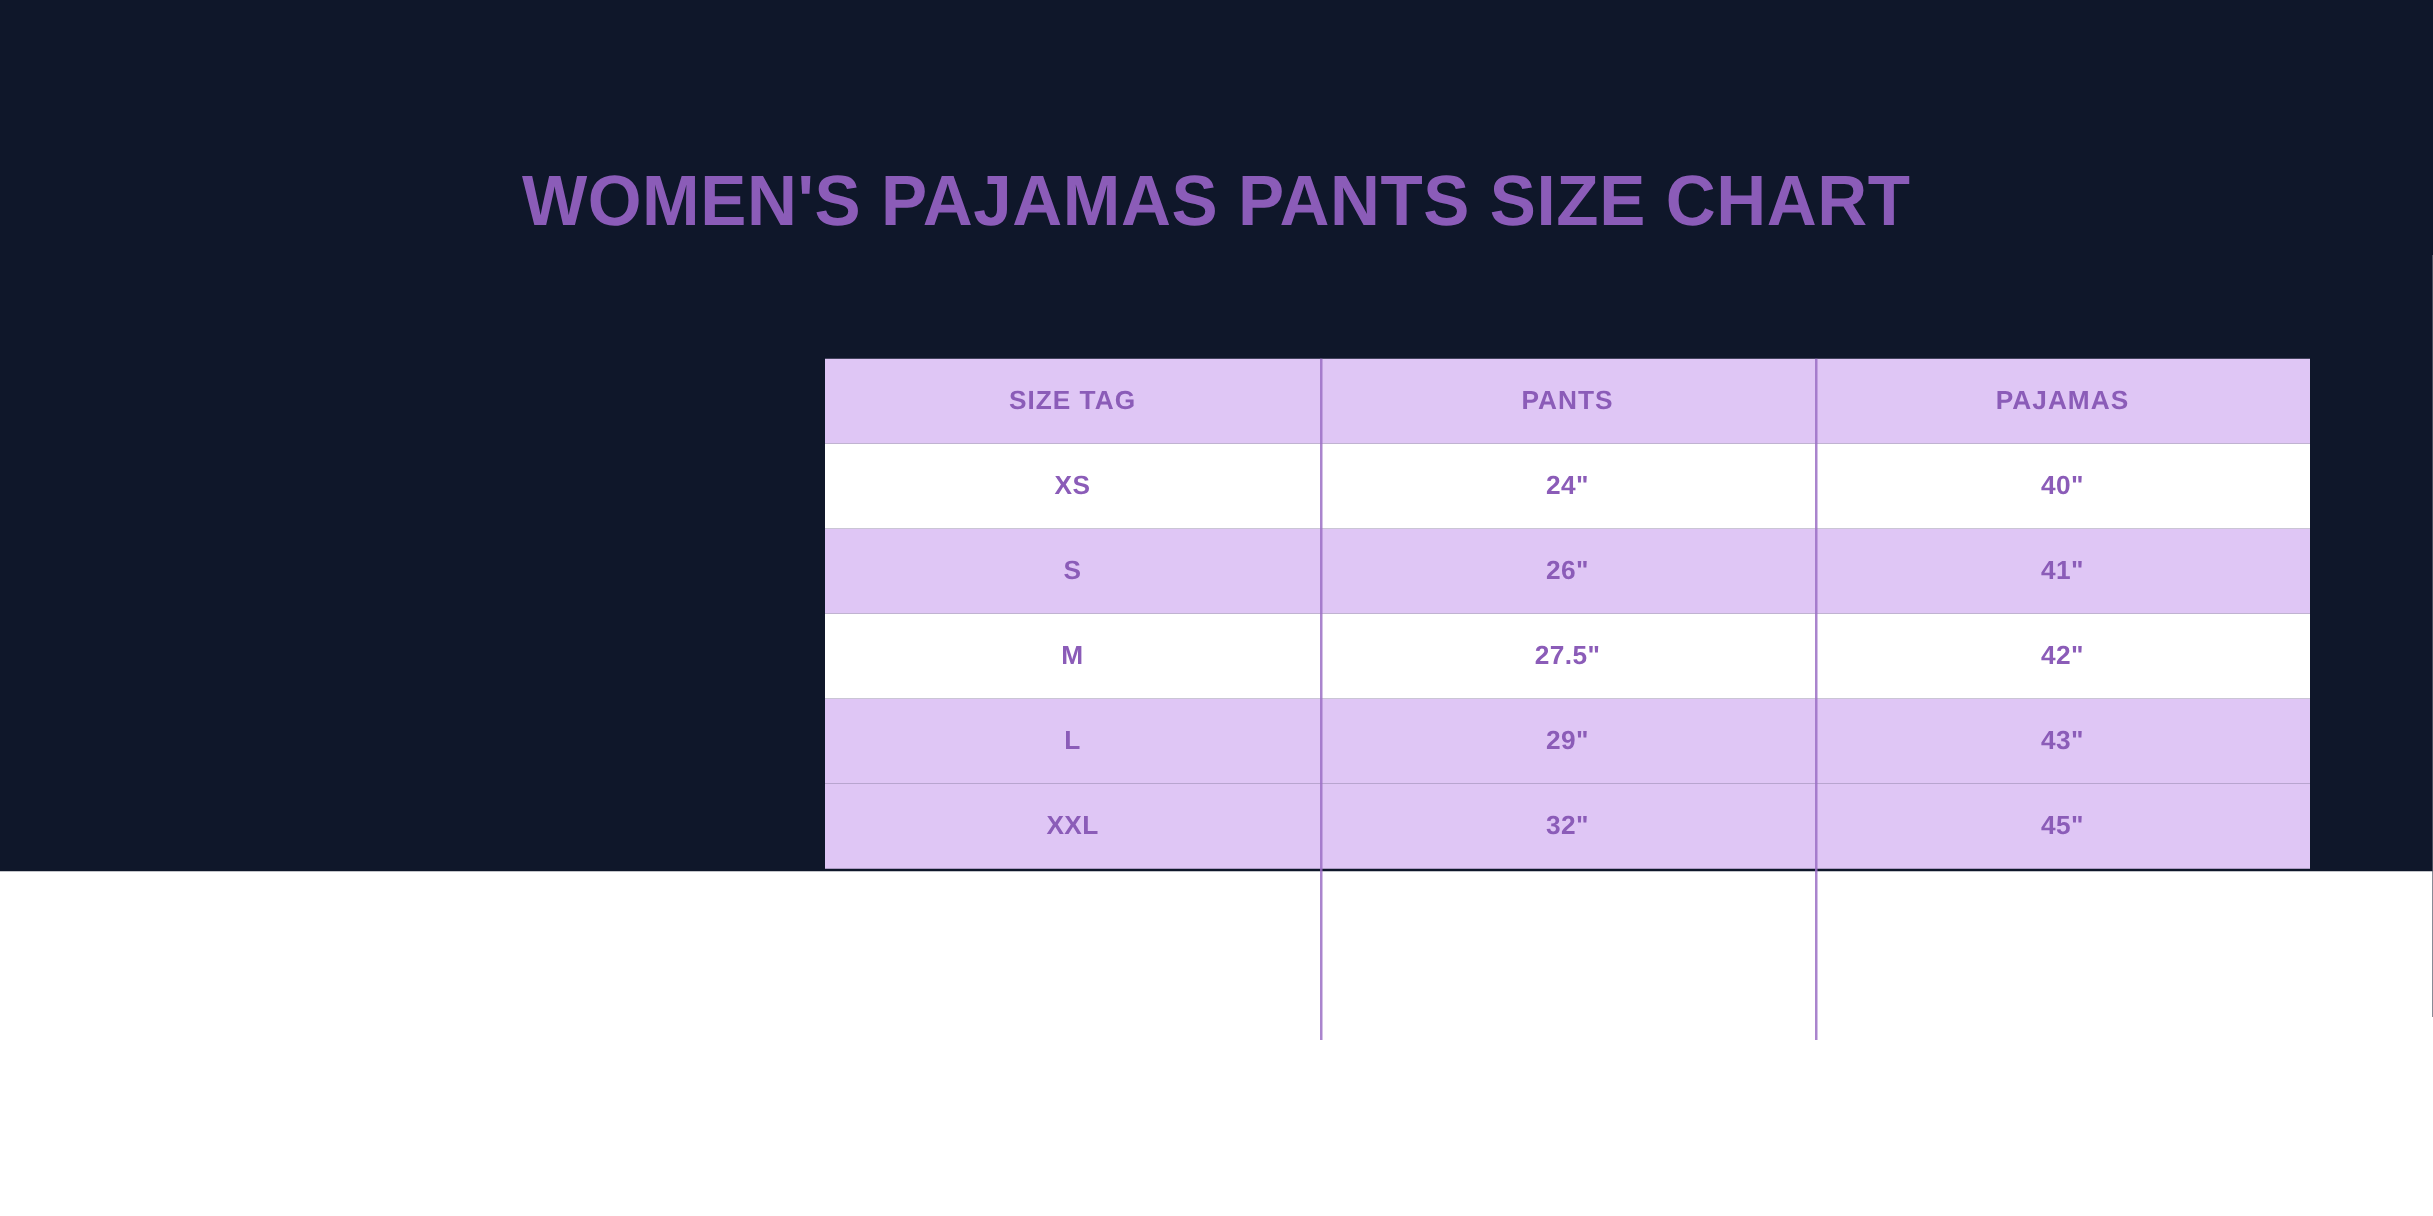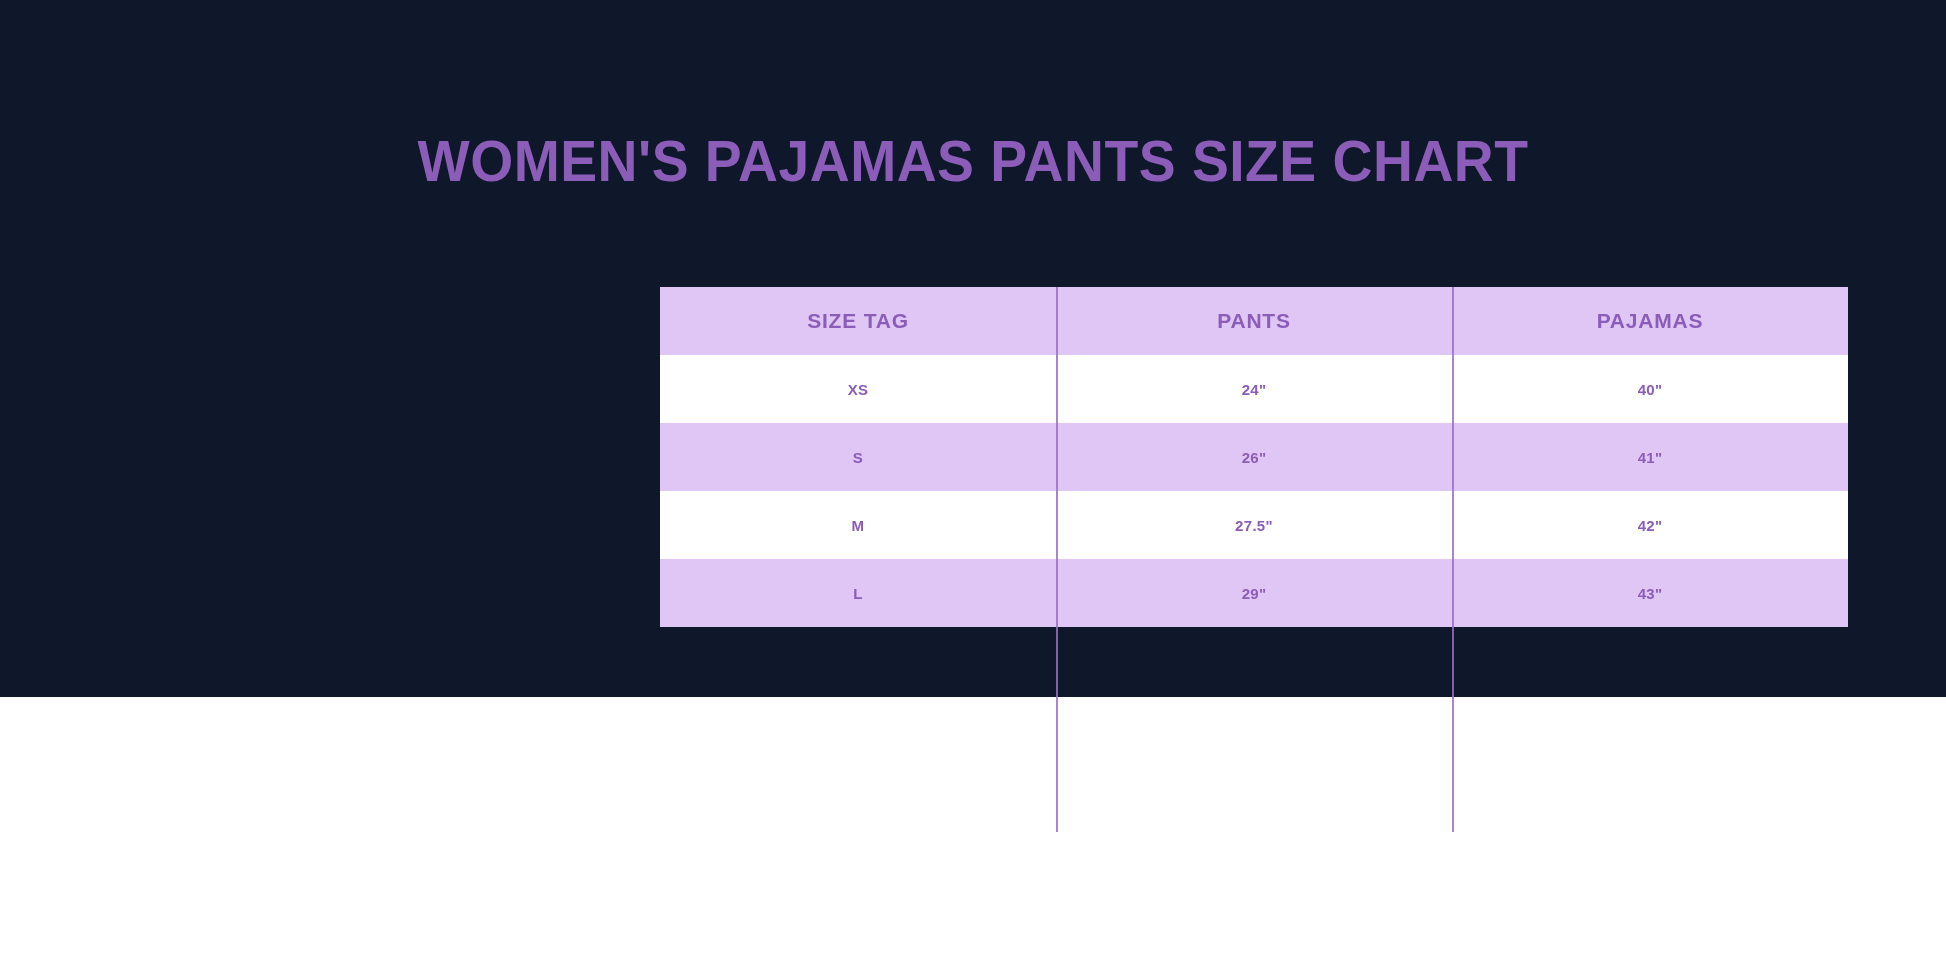--- a/index.html
+++ b/index.html
@@ -72,21 +72,21 @@
     border: 0;
   }
 
   .size-table th {
     font-size: 21px;
     letter-spacing: 0.8px;
     background: #DFC6F5;
   }
 
   .size-table td {
-    font-size: 15px;
+    font-size: 21px;
     letter-spacing: 0.3px;
     background: #ffffff;
   }
 
   .size-table tbody tr.striped td {
     background: #DFC6F5;
   }
 
   
   .col-divider {
@@ -136,20 +136,25 @@
         <tr>
           <td>M</td>
           <td>27.5"</td>
           <td>42"</td>
         </tr>
         <tr class="striped">
           <td>L</td>
           <td>29"</td>
           <td>43"</td>
         </tr>
+        <tr class="striped">
+          <td>XXL</td>
+          <td>32"</td>
+          <td>45"</td>
+        </tr>
       </tbody>
     </table>
 
     <div class="col-divider d1"></div>
     <div class="col-divider d2"></div>
   </div>
 
 </div>
 
 </body></html>

